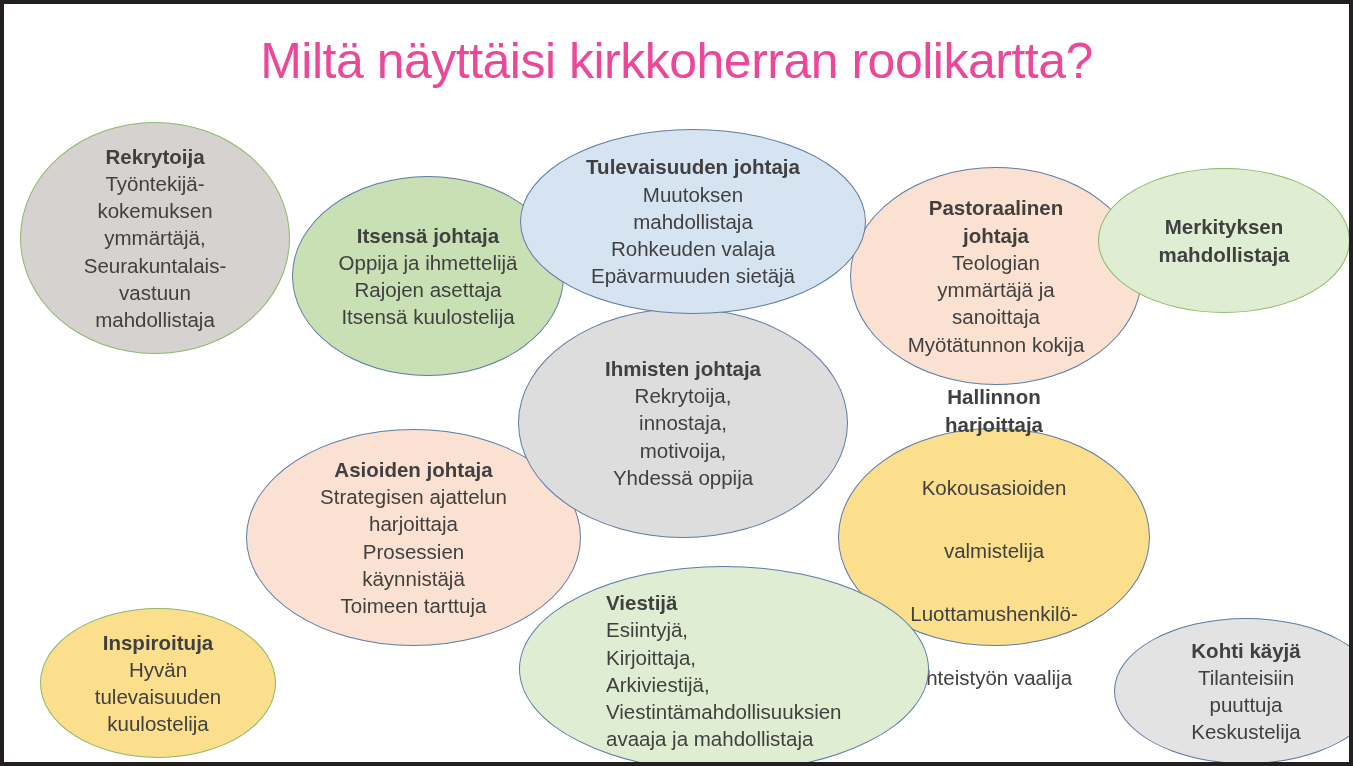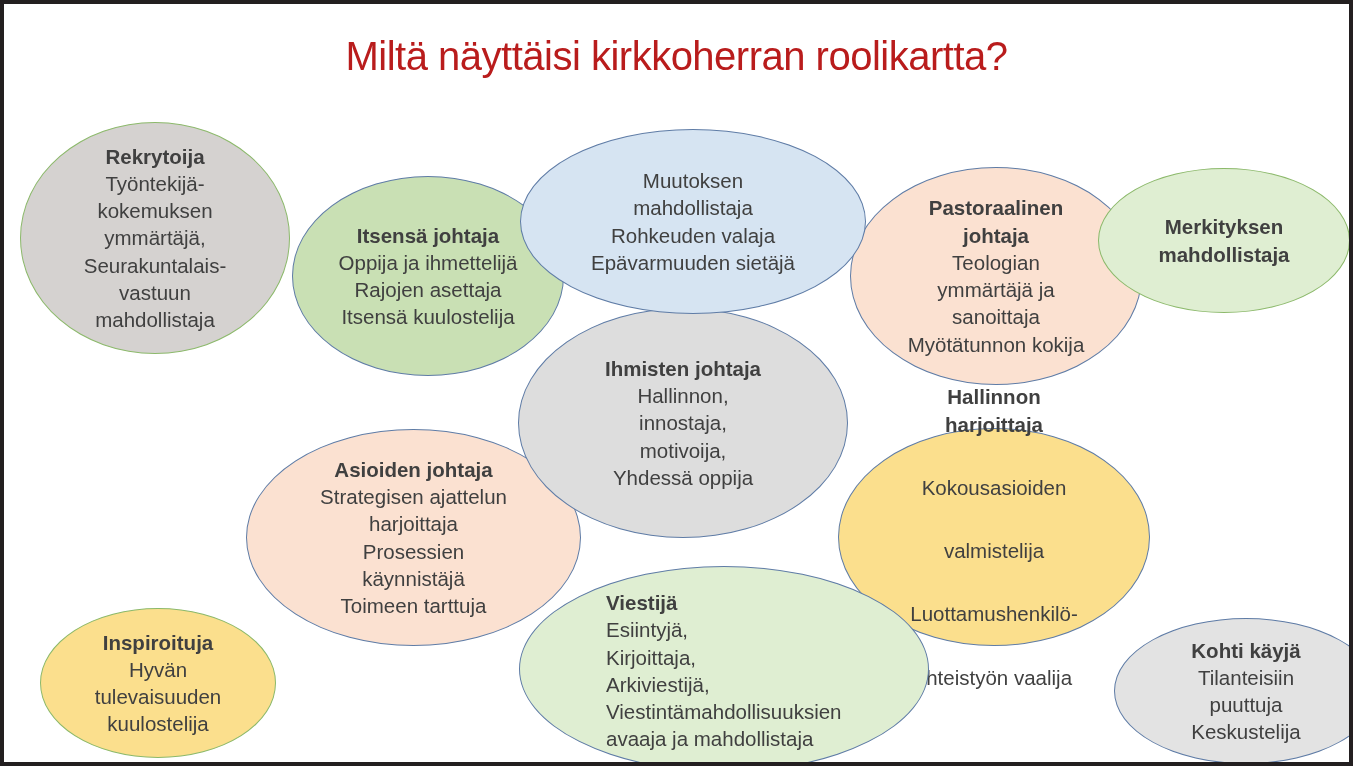--- a/index.html
+++ b/index.html
@@ -16,23 +16,23 @@
     height: 766px;
     background: #ffffff;
     overflow: hidden;
     border: 4px solid #231f20;
   }
   #title {
     position: absolute;
     left: 0; right: 0;
     top: 30px;
     text-align: center;
-    font-size: 40px;
+    font-size: 50px;
     font-weight: 400;
-    color: #b91c1c;
+    color: #ec4899;
     letter-spacing: -0.5px;
     line-height: 1.1;
     white-space: nowrap;
   }
   .ellipse {
     position: absolute;
     border-radius: 50%;
     display: flex;
     flex-direction: column;
     align-items: center;
@@ -132,41 +132,42 @@
   </div>
 
   <div class="ellipse" id="e-itsensa">
     <div class="role-title">Itsensä johtaja</div>
     <div class="line">Oppija ja ihmettelijä</div>
     <div class="line">Rajojen asettaja</div>
     <div class="line">Itsensä kuulostelija</div>
   </div>
 
   <div class="ellipse" id="e-tulevaisuuden">
+    <div class="role-title">Tulevaisuuden johtaja</div>
     <div class="line">Muutoksen</div>
     <div class="line">mahdollistaja</div>
     <div class="line">Rohkeuden valaja</div>
     <div class="line">Epävarmuuden sietäjä</div>
   </div>
 
   <div class="ellipse" id="e-pastoraalinen">
     <div class="role-title wrap" style="max-width:150px">Pastoraalinen johtaja</div>
     <div class="line">Teologian</div>
     <div class="line">ymmärtäjä ja</div>
     <div class="line">sanoittaja</div>
     <div class="line">Myötätunnon kokija</div>
   </div>
 
   <div class="ellipse" id="e-merkityksen">
     <div class="role-title wrap" style="max-width:160px">Merkityksen mahdollistaja</div>
   </div>
 
   <div class="ellipse" id="e-ihmisten">
     <div class="role-title">Ihmisten johtaja</div>
-    <div class="line">Hallinnon,</div>
+    <div class="line">Rekrytoija,</div>
     <div class="line">innostaja,</div>
     <div class="line">motivoija,</div>
     <div class="line">Yhdessä oppija</div>
   </div>
 
   <div class="ellipse" id="e-asioiden">
     <div class="role-title">Asioiden johtaja</div>
     <div class="line">Strategisen ajattelun</div>
     <div class="line">harjoittaja</div>
     <div class="line">Prosessien</div>

